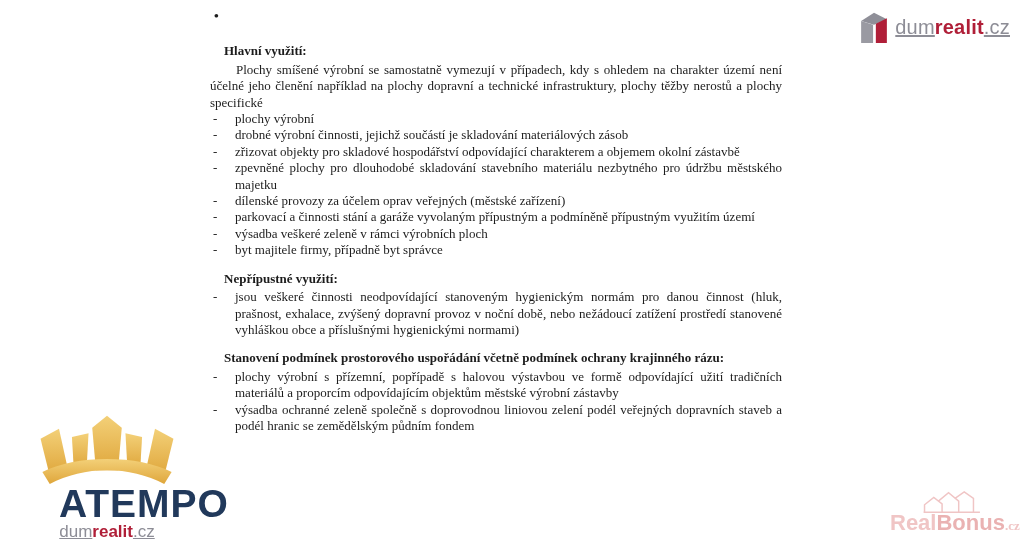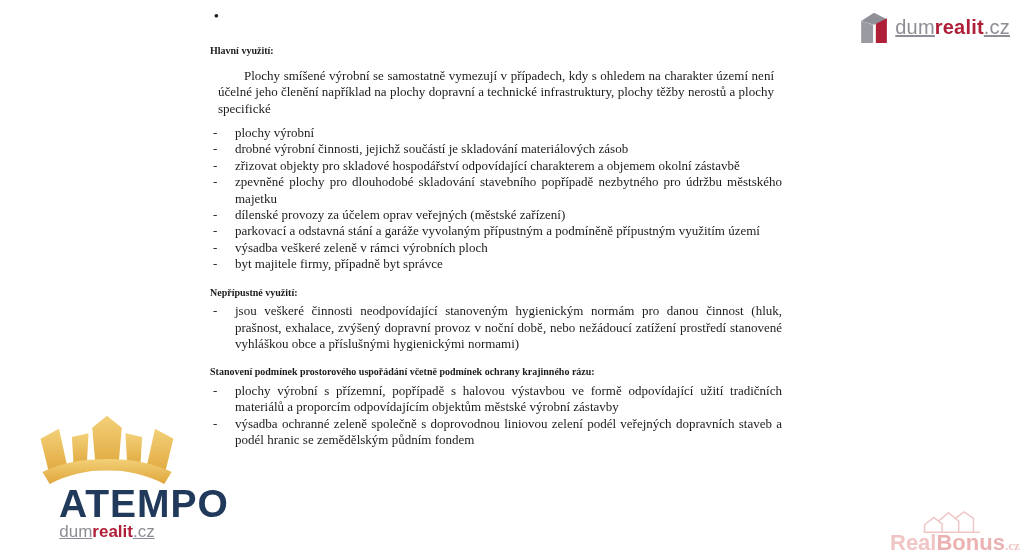--- a/index.html
+++ b/index.html
@@ -13,25 +13,25 @@
   .doc{
     position:absolute;left:210px;top:8px;width:572px;
     font-size:13px;line-height:16.4px;color:#1c1c1c;
   }
   .title-row{display:flex;font-weight:bold;margin:0 0 19px 0;font-size:13.5px;}
   .title-row .bullet{width:26px;flex:none;padding-left:4px;}
   .title-row .title-text{
     text-decoration:underline;text-decoration-thickness:1.5px;text-underline-offset:3px;
   }
   h2{
-    font-size:10px;line-height:16.4px;font-weight:bold;color:#1c1c1c;
-    margin:12px 0 2px 0;text-align:justify;
+    font-size:13px;line-height:16.4px;font-weight:bold;color:#1c1c1c;
+    margin:12px 0 2px 14px;text-align:justify;
   }
   h2.first{margin-top:0;}
-  p.lead{margin:8px;text-align:justify;text-indent:26px;}
+  p.lead{margin:0;text-align:justify;text-indent:26px;}
   ul.dashlist{margin:0;padding:0;list-style:none;}
   ul.dashlist li{display:flex;}
   ul.dashlist .dash{width:22px;flex:none;padding-left:3px;}
   ul.dashlist .txt{flex:1;display:block;text-align:justify;}
 
   
   .dr-logo{position:absolute;top:10px;right:14px;display:flex;align-items:center;gap:7px;}
   .dr-logo svg{display:block;}
   .dr-wordmark{font-family:"Liberation Sans",sans-serif;font-size:20px;letter-spacing:0.2px;}
   .dr-gray{color:#8d8d96;text-decoration:underline;}
@@ -40,21 +40,21 @@
   
   .atempo{position:absolute;left:14px;top:413px;width:186px;text-align:center;}
   .atempo .crown{width:150px;height:72px;margin:0 auto;display:block;}
   .atempo .name{
     font-family:"Liberation Sans",sans-serif;font-weight:bold;font-size:39px;
     line-height:38px;color:#21395b;letter-spacing:1px;margin-left:45px;
   }
   .atempo .sub{font-family:"Liberation Sans",sans-serif;font-size:17px;line-height:18px;}
 
   
-  .realbonus{position:absolute;right:4px;bottom:4px;width:130px;}
+  .realbonus{position:absolute;right:4px;bottom:24px;width:130px;}
   .realbonus .rooftops{display:block;margin:0 auto -2px auto;}
   .rb-word{font-family:"Liberation Sans",sans-serif;font-weight:bold;font-size:22px;line-height:22px;}
   .rb-light{color:#f0c5c5;}
   .rb-mid{color:#eab2b2;}
   .rb-cz{font-size:13px;color:#f0c5c5;font-weight:bold;}
 </style>
 </head>
 <body>
 
 <div class="dr-logo">
@@ -85,29 +85,29 @@
     <li>
         <span class="dash">-</span>
         <span class="txt">drobné výrobní činnosti, jejichž součástí je skladování materiálových zásob</span>
       </li>
     <li>
         <span class="dash">-</span>
         <span class="txt">zřizovat objekty pro skladové hospodářství odpovídající charakterem a objemem okolní zástavbě</span>
       </li>
     <li>
         <span class="dash">-</span>
-        <span class="txt">zpevněné plochy pro dlouhodobé skladování stavebního popřípadě nezbytného pro údržbu městského majetku</span>
+        <span class="txt">zpevněné plochy pro dlouhodobé skladování stavebního materiálu nezbytného pro údržbu městského majetku</span>
       </li>
     <li>
         <span class="dash">-</span>
         <span class="txt">dílenské provozy za účelem oprav veřejných (městské zařízení)</span>
       </li>
     <li>
         <span class="dash">-</span>
-        <span class="txt">parkovací a odstavná stání a garáže vyvolaným přípustným a podmíněně přípustným využitím území</span>
+        <span class="txt">parkovací a činnosti stání a garáže vyvolaným přípustným a podmíněně přípustným využitím území</span>
       </li>
     <li>
         <span class="dash">-</span>
         <span class="txt">výsadba veškeré zeleně v rámci výrobních ploch</span>
       </li>
   </ul>
 
   <ul class="dashlist">
     <li>
         <span class="dash">-</span>

